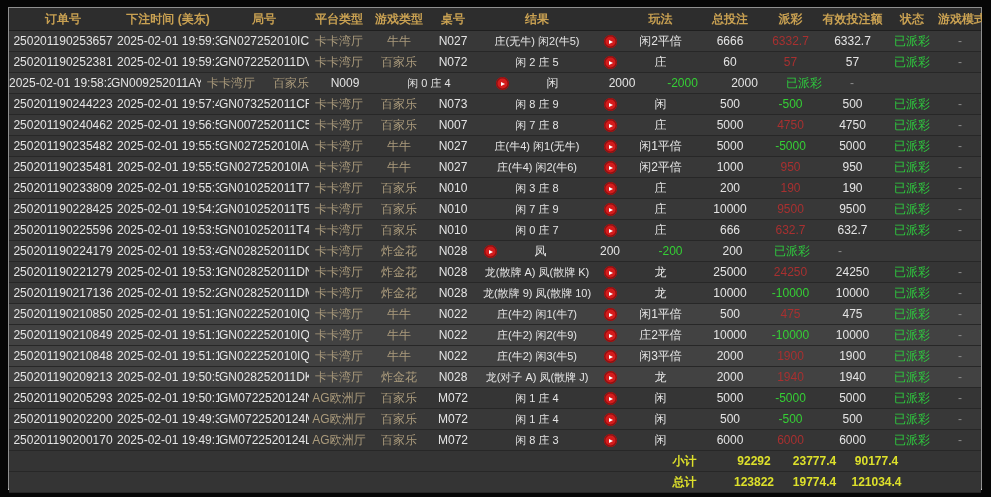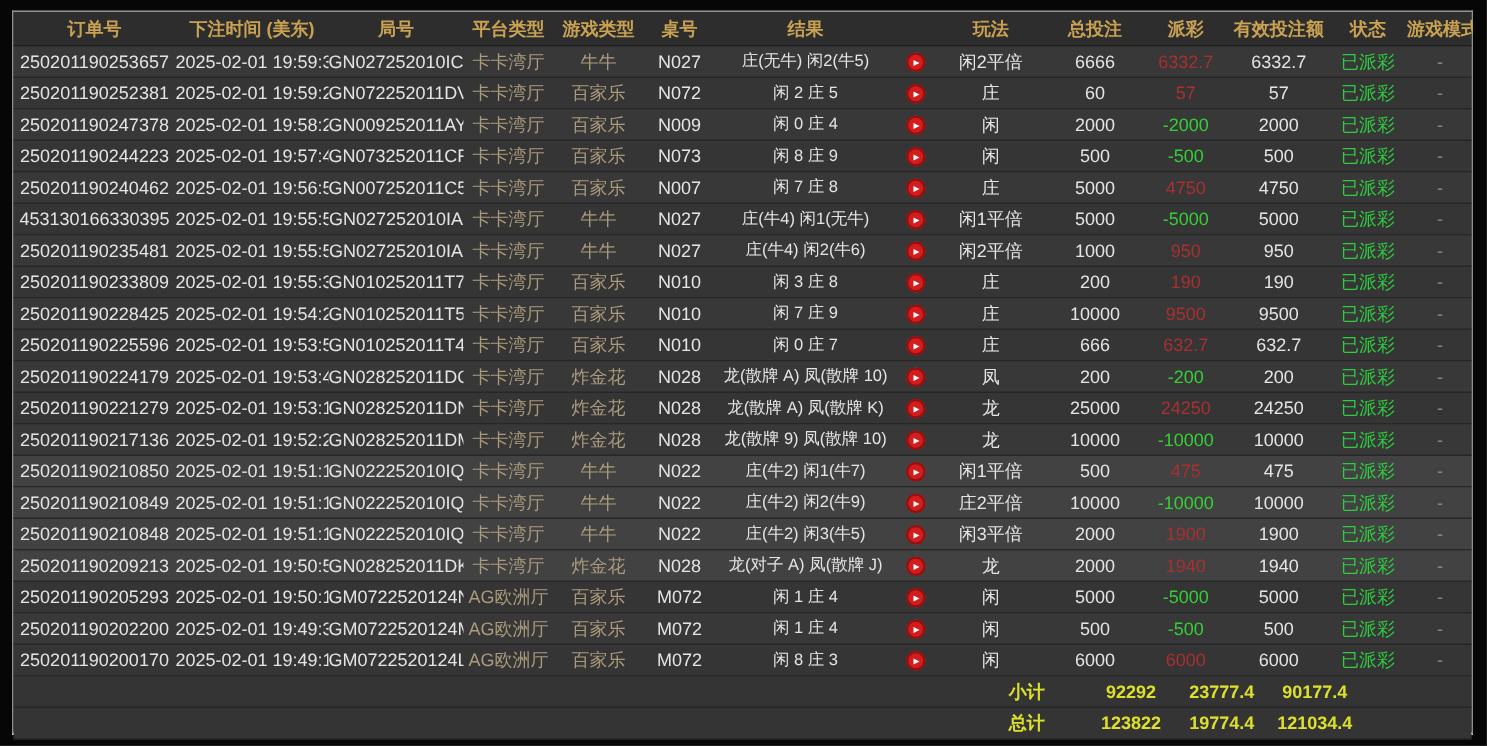--- a/index.html
+++ b/index.html
@@ -112,21 +112,20 @@
       <div class="cell c6">闲 2 庄 5</div>
       <div class="cell c7"><span class="replay-btn"></span></div>
       <div class="cell c8">庄</div>
       <div class="cell c9">60</div>
       <div class="cell c10 payout-pos">57</div>
       <div class="cell c11">57</div>
       <div class="cell c12 status-paid">已派彩</div>
       <div class="cell c13 mode-dash">-</div>
     </div>
     <div class="trow">
-      <div class="cell c0">250201190247378</div>
       <div class="cell c1">2025-02-01 19:58:23</div>
       <div class="cell c2">GN009252011AY</div>
       <div class="cell c3 tan">卡卡湾厅</div>
       <div class="cell c4 tan">百家乐</div>
       <div class="cell c5">N009</div>
       <div class="cell c6">闲 0 庄 4</div>
       <div class="cell c7"><span class="replay-btn"></span></div>
       <div class="cell c8">闲</div>
       <div class="cell c9">2000</div>
       <div class="cell c10 payout-neg">-2000</div>
@@ -160,21 +159,21 @@
       <div class="cell c6">闲 7 庄 8</div>
       <div class="cell c7"><span class="replay-btn"></span></div>
       <div class="cell c8">庄</div>
       <div class="cell c9">5000</div>
       <div class="cell c10 payout-pos">4750</div>
       <div class="cell c11">4750</div>
       <div class="cell c12 status-paid">已派彩</div>
       <div class="cell c13 mode-dash">-</div>
     </div>
     <div class="trow alt">
-      <div class="cell c0">453130166330395</div>
+      <div class="cell c0">250201190235482</div>
       <div class="cell c1">2025-02-01 19:55:53</div>
       <div class="cell c2">GN027252010IA</div>
       <div class="cell c3 tan">卡卡湾厅</div>
       <div class="cell c4 tan">牛牛</div>
       <div class="cell c5">N027</div>
       <div class="cell c6">庄(牛4) 闲1(无牛)</div>
       <div class="cell c7"><span class="replay-btn"></span></div>
       <div class="cell c8">闲1平倍</div>
       <div class="cell c9">5000</div>
       <div class="cell c10 payout-neg">-5000</div>
@@ -246,21 +245,20 @@
       <div class="cell c12 status-paid">已派彩</div>
       <div class="cell c13 mode-dash">-</div>
     </div>
     <div class="trow">
       <div class="cell c0">250201190224179</div>
       <div class="cell c1">2025-02-01 19:53:44</div>
       <div class="cell c2">GN028252011DO</div>
       <div class="cell c3 tan">卡卡湾厅</div>
       <div class="cell c4 tan">炸金花</div>
       <div class="cell c5">N028</div>
-      <div class="cell c6">龙(散牌 A) 凤(散牌 10)</div>
       <div class="cell c7"><span class="replay-btn"></span></div>
       <div class="cell c8">凤</div>
       <div class="cell c9">200</div>
       <div class="cell c10 payout-neg">-200</div>
       <div class="cell c11">200</div>
       <div class="cell c12 status-paid">已派彩</div>
       <div class="cell c13 mode-dash">-</div>
     </div>
     <div class="trow alt">
       <div class="cell c0">250201190221279</div>

